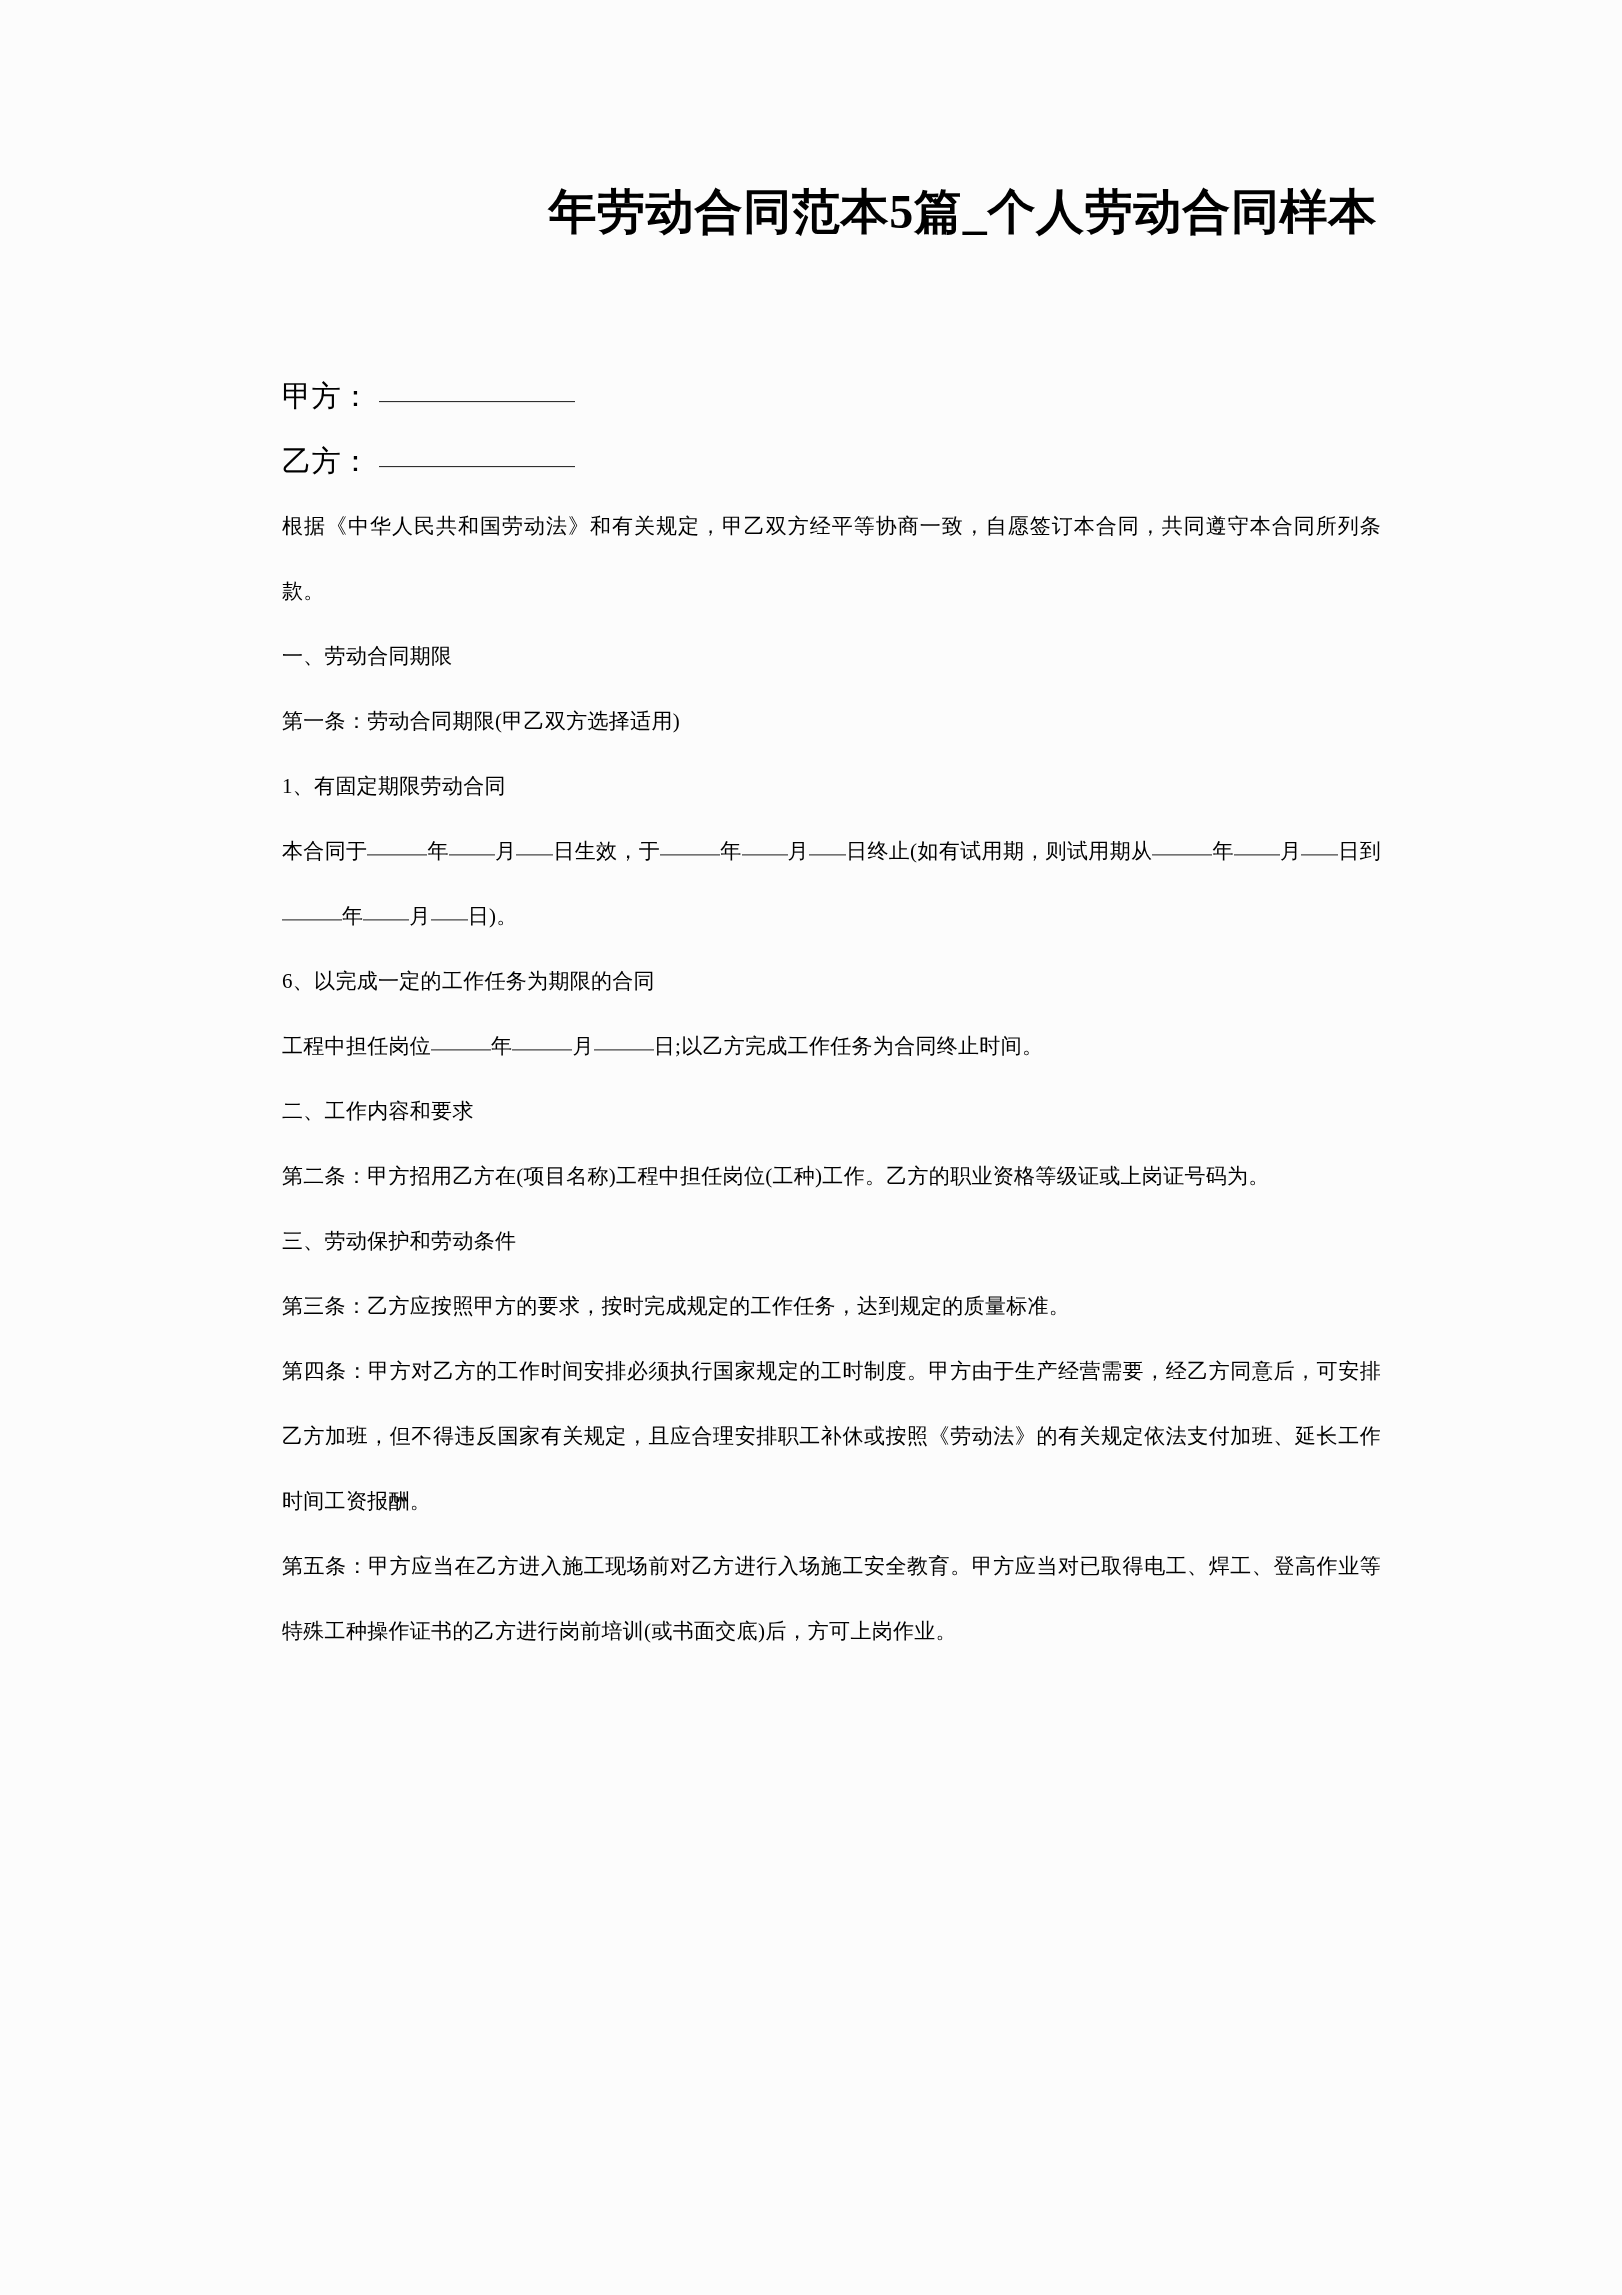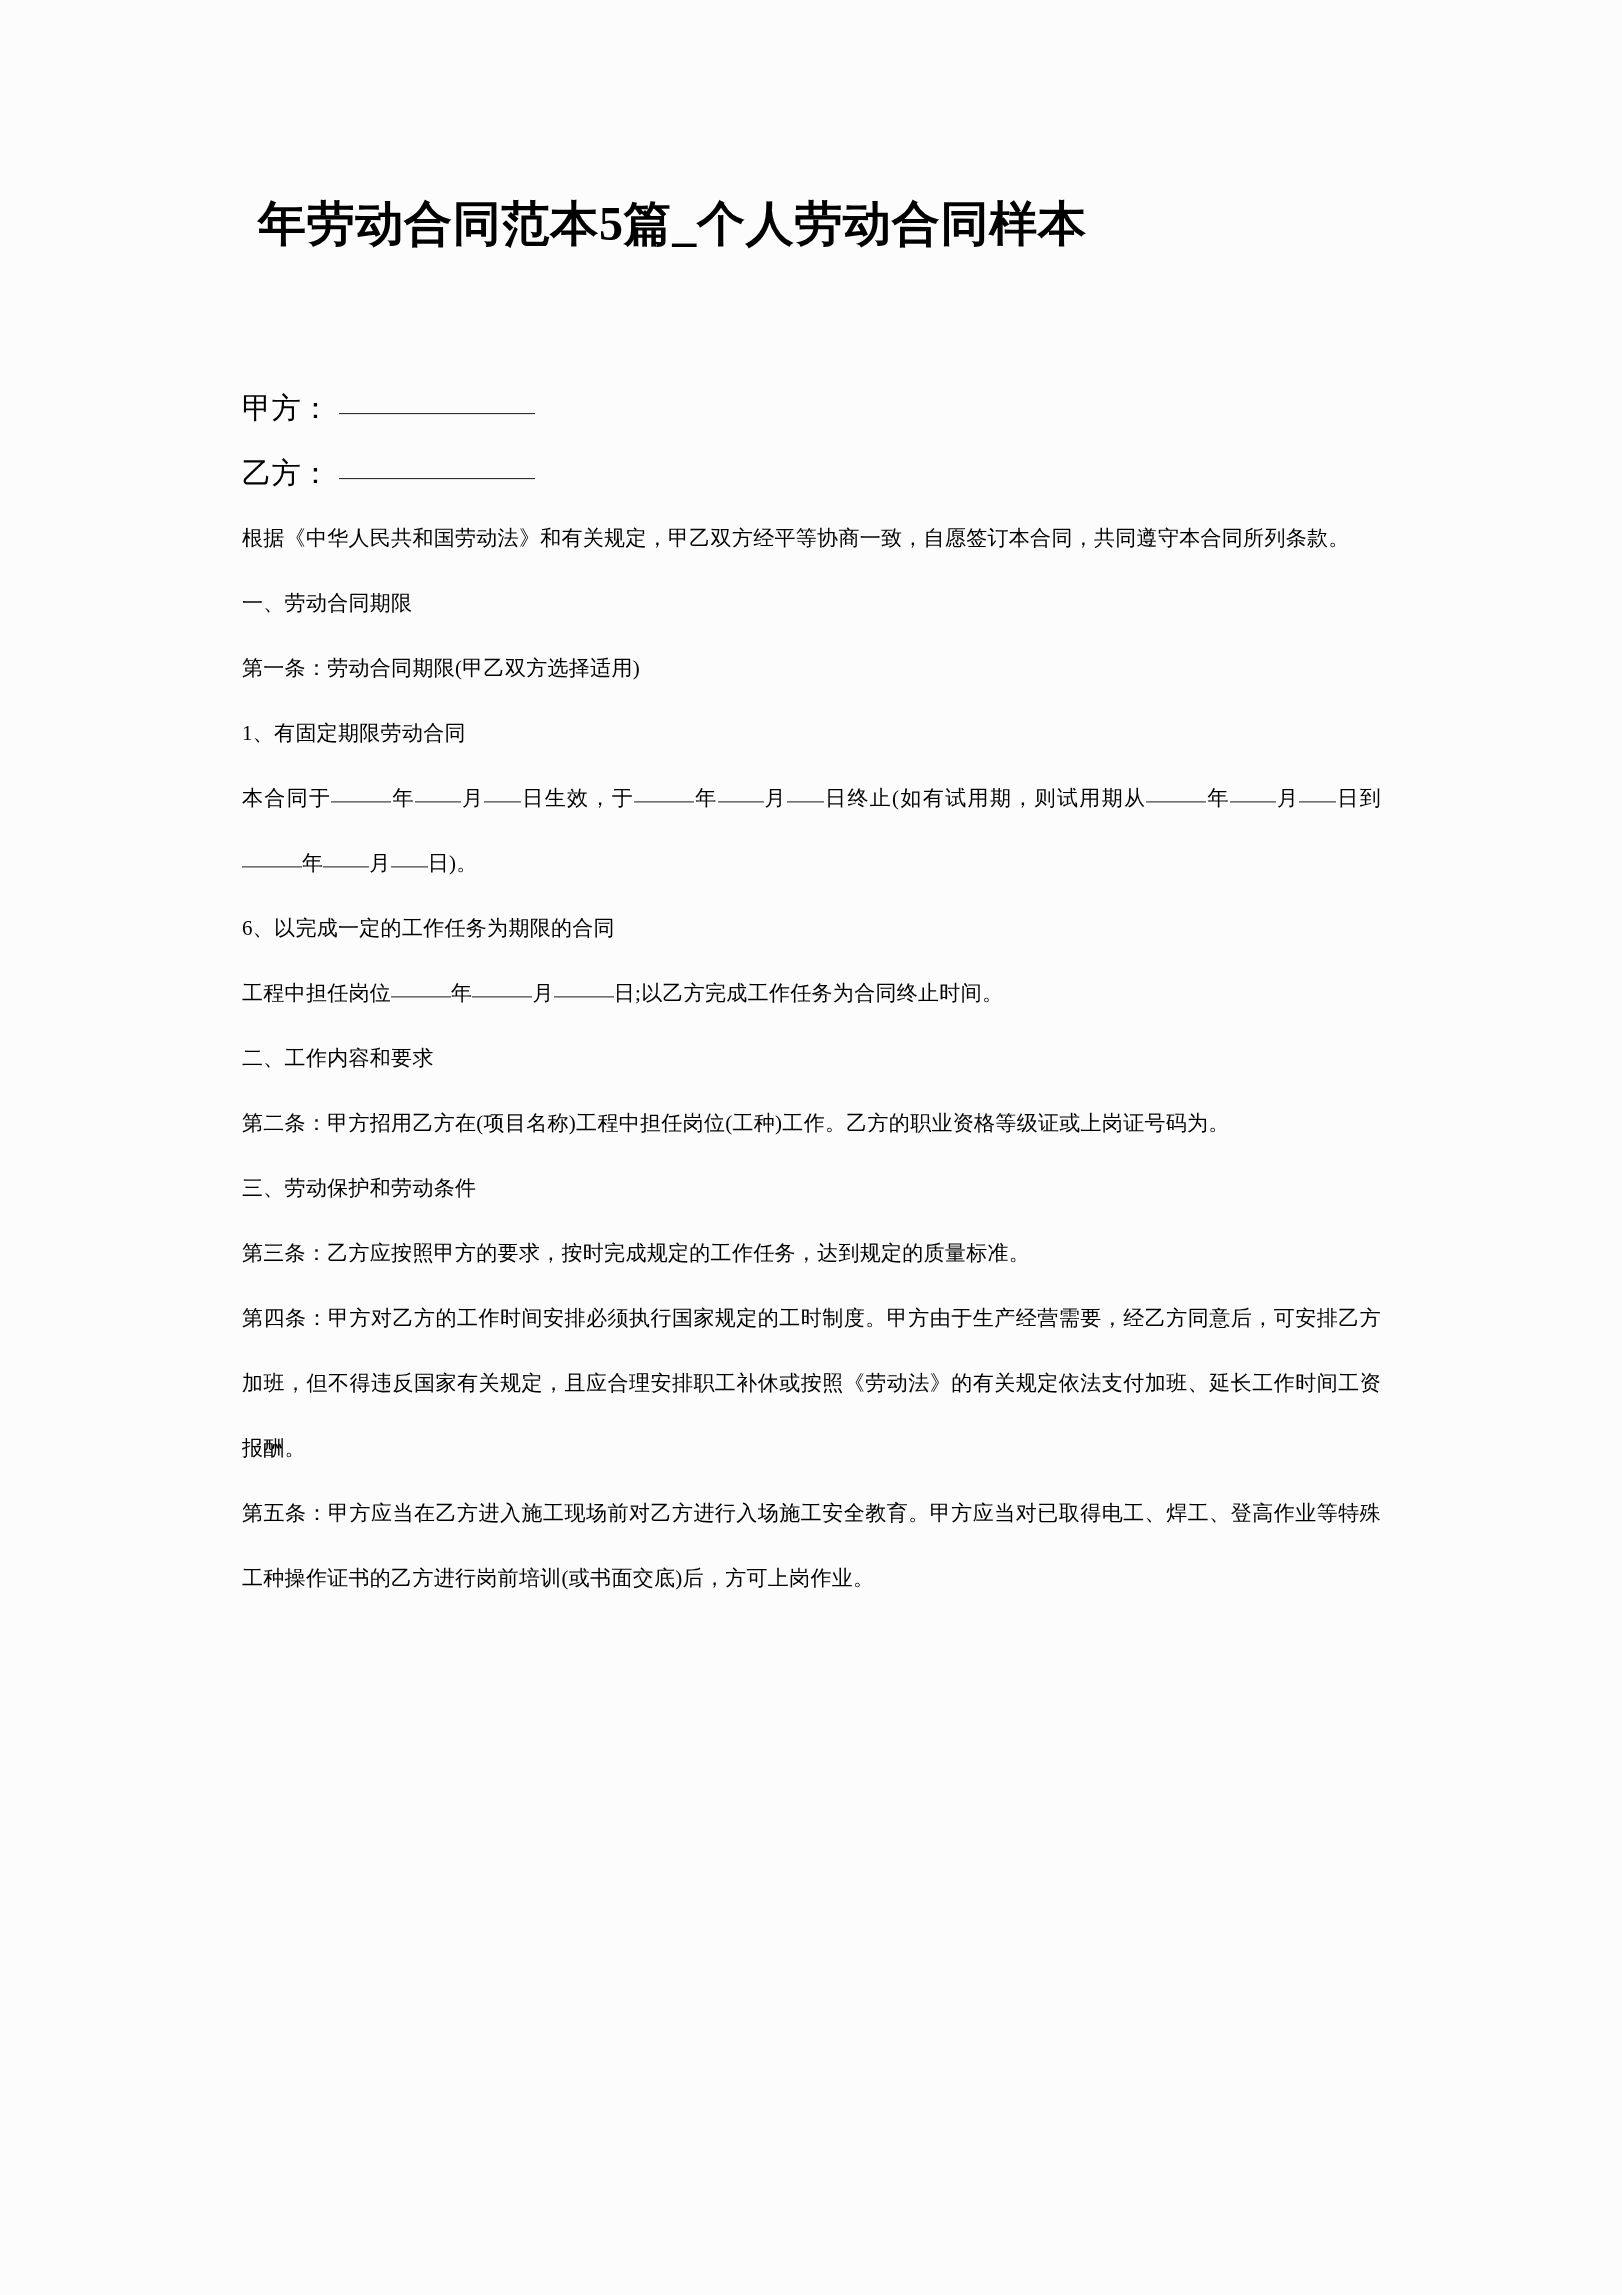--- a/index.html
+++ b/index.html
@@ -25,27 +25,29 @@
     top: 0;
     width: 1139px;
   }
 
   .doc-title {
     font-size: 48px;
     line-height: 1.25;
     font-weight: 700;
     color: #000000;
     letter-spacing: 0.7px;
-    margin: 16px;
+    margin: 4px;
     padding-top: 178px;
     white-space: nowrap;
+    text-align: right;
   }
 
   .body-block {
     margin-top: 122px;
+    margin-left: 40px;
   }
 
   .para {
     font-size: 21px;
     line-height: 65px;
     color: #000000;
     margin: 0;
     text-align: justify;
     text-justify: inter-ideograph;
     letter-spacing: 0.3px;

